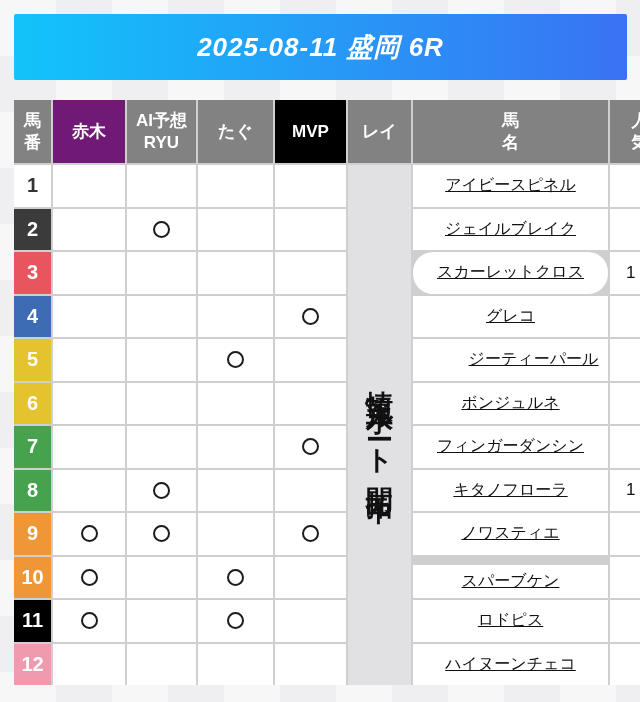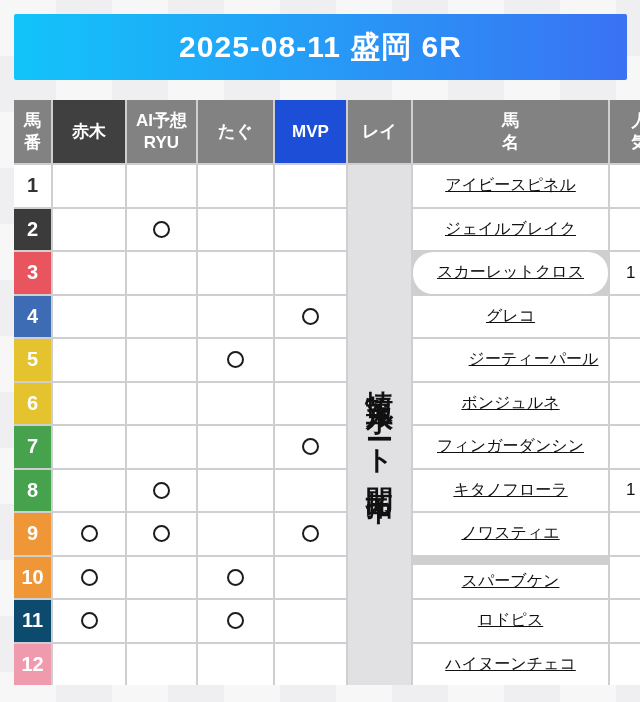--- a/index.html
+++ b/index.html
@@ -10,21 +10,21 @@
     background-image:repeating-conic-gradient(#efeff1 0% 25%, rgba(255,255,255,0) 0% 50%);
     background-size:112px 112px;
   }
   .banner{
     position:absolute;left:14px;top:14px;width:613px;height:66px;
     background:linear-gradient(90deg,#12c4fa 0%,#3a72f3 100%);
     border-radius:2px;
     display:flex;align-items:center;justify-content:center;
   }
   .banner-title{
-    color:#ffffff;font-size:30px;font-weight:700;letter-spacing:1px;
+    color:#ffffff;font-size:26px;font-weight:700;letter-spacing:1px;font-style:italic;
   }
   .table-clip{
     position:absolute;left:14px;top:100px;width:626px;height:587px;overflow:hidden;
   }
   .grid{
     display:grid;
     grid-template-columns:37px 72px 69px 75px 71px 63px 195px 60px;
     grid-template-rows:63px repeat(12,41.5px);
     gap:2px;
     background:#cfcfd2;
@@ -58,31 +58,31 @@
 <div class="banner" style="background: linear-gradient(90deg, rgb(18, 196, 250) 0%, rgb(58, 114, 243) 100%);">
   <span class="banner-title">2025-08-11 盛岡 6R</span>
 </div>
 
 <div class="table-clip">
   <div class="grid" id="grid">
       <div class="cell header-cell" style="grid-area: 1 / 1; background: rgb(130, 130, 130);">
         <div>馬</div>
         <div>番</div>
       </div>
-      <div class="cell header-cell" style="grid-area: 1 / 2; background: #404040;">
+      <div class="cell header-cell" style="grid-area: 1 / 2; background: #701a75;">
         <div>赤木</div>
       </div>
       <div class="cell header-cell" style="grid-area: 1 / 4; background: rgb(130, 130, 130);">
         <div>たぐ</div>
       </div>
       <div class="cell header-cell" style="grid-area: 1 / 3; background: rgb(130, 130, 130);">
         <div>AI予想</div>
         <div>RYU</div>
       </div>
-      <div class="cell header-cell" style="grid-area: 1 / 5; background: #1d4ed8;">
+      <div class="cell header-cell" style="grid-area: 1 / 5; background: #000000;">
         <div>MVP</div>
       </div>
       <div class="cell header-cell" style="grid-area: 1 / 6; background: rgb(130, 130, 130);">
         <div>レイ</div>
       </div>
       <div class="cell header-cell" style="grid-area: 1 / 7; background: rgb(130, 130, 130);">
         <div>馬</div>
         <div>名</div>
       </div>
       <div class="cell header-cell" style="grid-area: 1 / 8; background: rgb(130, 130, 130);">
@@ -175,21 +175,21 @@
       <div class="cell mark-cell" style="grid-area: 11 / 2;">
         <span class="mark" title="〇"></span>
       </div>
       <div class="cell mark-cell" style="grid-area: 11 / 3;"></div>
       <div class="cell mark-cell" style="grid-area: 11 / 4;">
         <span class="mark" title="〇"></span>
       </div>
       <div class="cell mark-cell" style="grid-area: 11 / 5;"></div>
       <div class="cell name-cell" style="grid-area: 11 / 7; margin-top: 8px;">スパーブケン</div>
       <div class="cell extra-cell" style="grid-area: 11 / 8;"></div>
-      <div class="cell num-cell" style="grid-area: 12 / 1; background: #0c4a6e; color: rgb(255, 255, 255);">11</div>
+      <div class="cell num-cell" style="grid-area: 12 / 1; background: #000000; color: rgb(255, 255, 255);">11</div>
       <div class="cell mark-cell" style="grid-area: 12 / 2;">
         <span class="mark" title="〇"></span>
       </div>
       <div class="cell mark-cell" style="grid-area: 12 / 3;"></div>
       <div class="cell mark-cell" style="grid-area: 12 / 4;">
         <span class="mark" title="〇"></span>
       </div>
       <div class="cell mark-cell" style="grid-area: 12 / 5;"></div>
       <div class="cell name-cell" style="grid-area: 12 / 7;">ロドピス</div>
       <div class="cell extra-cell" style="grid-area: 12 / 8;"></div>

